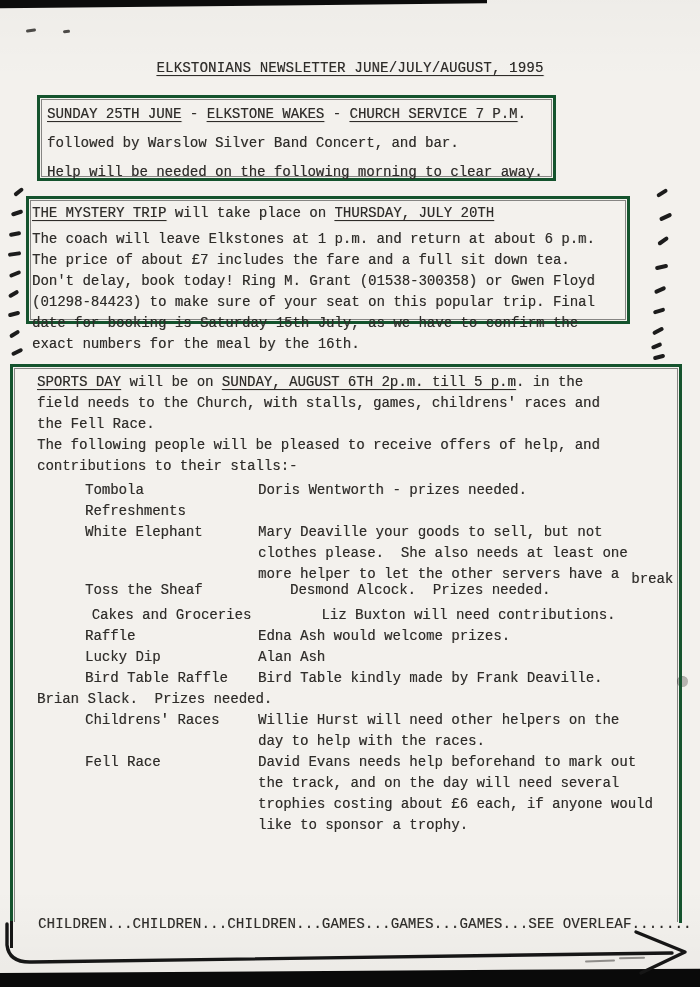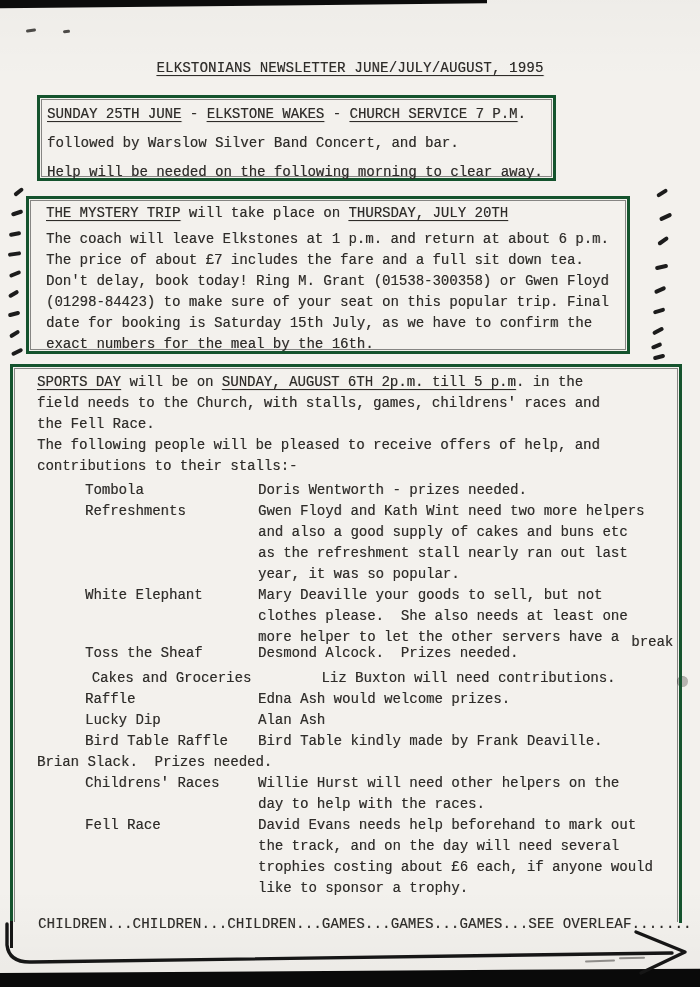--- a/index.html
+++ b/index.html
@@ -25,21 +25,21 @@
   .gray-dash { background:#8f8d8a; height:2px; border-radius:1px; }
 
   
   .title { left:0; top:60px; width:700px; text-align:center; letter-spacing:0.2px; }
 
   
   .notice { box-sizing:border-box; border:3px solid #14532d; background:transparent; }
   .dbl::after { content:""; position:absolute; inset:1px; border:1px solid rgba(25,25,25,0.5); pointer-events:none; }
   .box1 { left:37px; top:95px; width:519px; height:86px; padding:2px 4px 0 7px; }
   .box1 .bline { line-height:29px; white-space:pre; }
-  .box2 { left:26px; top:196px; width:604px; height:158px; padding:4px 8px 0 17px; }
+  .box2 { left:26px; top:196px; width:604px; height:128px; padding:4px 8px 0 3px; }
   .box2 .heading { line-height:20px; margin-bottom:6px; white-space:pre; }
   .box3 { left:10px; top:364px; width:672px; height:559px; border-bottom:none; padding:5px 0 0 24px; }
   .box3::after { border-bottom:none; }
   .left-ext { left:10px; top:921px; width:3px; height:27px; background:#161616; }
 
   .line { line-height:21px; white-space:pre; }
   .heading-line { line-height:21px; white-space:pre; }
 
   .stalls { margin-top:3px; }
   .stall-row { display:flex; align-items:flex-start; }
@@ -95,36 +95,30 @@
     </div>
   <div class="stalls" id="stalls-table">
       <div class="stall-row">
         <div class="stall-label">Tombola</div>
         <div class="stall-desc">
           <div class="line">Doris Wentworth - prizes needed.</div>
         </div>
       </div>
       <div class="stall-row">
         <div class="stall-label">Refreshments</div>
-        <div class="stall-desc">
-          <div class="line">Gwen Floyd and Kath Wint need two more helpers</div>
-          <div class="line">and also a good supply of cakes and buns etc</div>
-          <div class="line">as the refreshment stall nearly ran out last</div>
-          <div class="line">year, it was so popular.</div>
-        </div>
       </div>
       <div class="stall-row">
         <div class="stall-label">White Elephant</div>
         <div class="stall-desc">
           <div class="line">Mary Deaville your goods to sell, but not</div>
           <div class="line">clothes please.  She also needs at least one</div>
           <div class="line">more helper to let the other servers have a<span class="overflow-word">break</span></div>
         </div>
       </div>
-      <div class="stall-row" style="margin-top: -5px;">
+      <div class="stall-row" style="margin-top: -5px; gap: 32px;">
         <div class="stall-label">Toss the Sheaf</div>
         <div class="stall-desc">
           <div class="line">Desmond Alcock.  Prizes needed.</div>
         </div>
       </div>
       <div class="stall-row" style="margin-top: 4px; text-align: center;">
         <div class="stall-label">Cakes and Groceries</div>
         <div class="stall-desc">
           <div class="line">Liz Buxton will need contributions.</div>
         </div>

